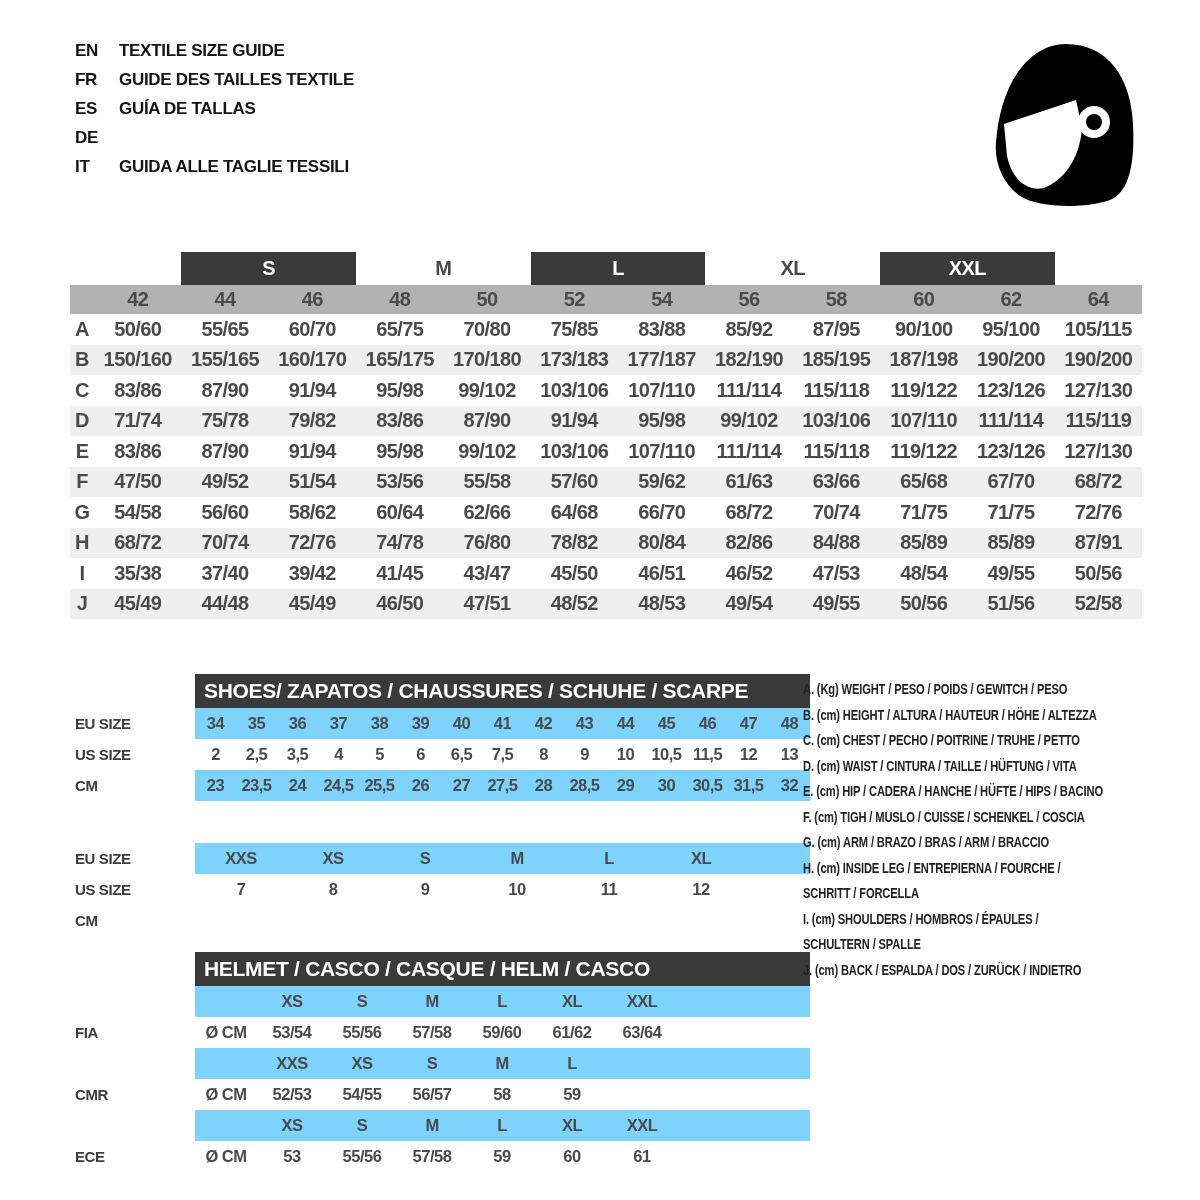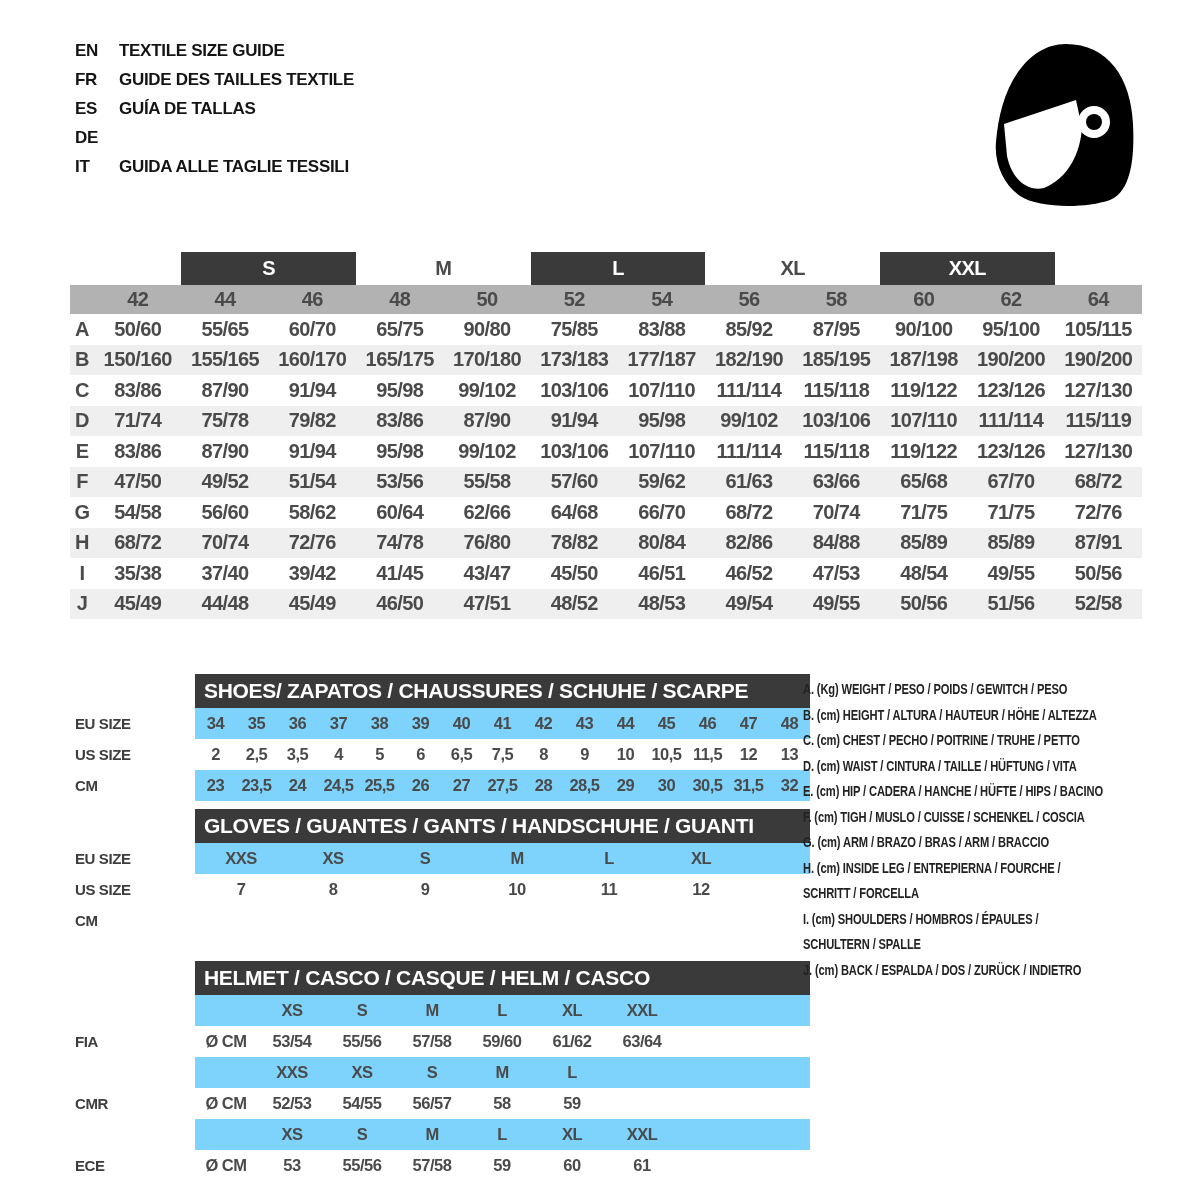--- a/index.html
+++ b/index.html
@@ -24,21 +24,21 @@
   .nums-row{height:29px;background:#b2b2b2;}
   .cell{display:flex;align-items:center;justify-content:center;letter-spacing:-0.6px;white-space:nowrap;}
   .mrow{height:30.5px;}
   .mrows .mrow:nth-child(even){background:#efefef;}
 
   
   .lower{position:absolute;left:75px;top:674px;width:715px;}
   .lrow{display:grid;grid-template-columns:100px 615px;height:31px;gap:20px;}
   .bar-row{height:34px;}
   .gap8{margin-top:8px;}
-  .gap12{margin-top:25px;}
+  .gap12{margin-top:16px;}
   .side-label{display:flex;align-items:center;font-size:15px;color:#3d3d3d;letter-spacing:-0.4px;}
   .bar{background:#3a3a3a;color:#fff;display:flex;align-items:center;font-size:21px;
        padding-left:9px;letter-spacing:-0.3px;white-space:nowrap;}
   .grid15{display:grid;grid-template-columns:repeat(15,1fr);}
   .grid6{display:grid;grid-template-columns:repeat(6,92px) 1fr;}
   .gridH{display:grid;grid-template-columns:62px repeat(6,70px) 1fr;}
   .lcell{display:flex;align-items:center;justify-content:center;font-size:16.5px;
          letter-spacing:-0.5px;white-space:nowrap;}
   .gray{background:#7dd3fc;}
 
@@ -126,21 +126,21 @@
         <span class="cell">64</span>
 
     </div>
     <div class="mrows">
       <div class="tgrid mrow">
         <span class="cell">A</span>
         <span class="cell">50/60</span>
           <span class="cell">55/65</span>
           <span class="cell">60/70</span>
           <span class="cell">65/75</span>
-          <span class="cell">90/80</span>
+          <span class="cell">70/80</span>
           <span class="cell">75/85</span>
           <span class="cell">83/88</span>
           <span class="cell">85/92</span>
           <span class="cell">87/95</span>
           <span class="cell">90/100</span>
           <span class="cell">95/100</span>
           <span class="cell">105/115</span>
       </div>
       <div class="tgrid mrow">
         <span class="cell">B</span>
@@ -342,21 +342,20 @@
           <span class="lcell">29</span>
           <span class="lcell">30</span>
           <span class="lcell">30,5</span>
           <span class="lcell">31,5</span>
           <span class="lcell">32</span>
       </div>
     </div>
 
     <div class="lrow bar-row gap8">
       <span class="side-label"></span>
-      <div class="bar">GLOVES / GUANTES / GANTS / HANDSCHUHE / GUANTI</div>
     </div>
     <div class="lrow">
       <span class="side-label">EU SIZE</span>
       <div class="grid6 gray">
         <span class="lcell">XXS</span>
           <span class="lcell">XS</span>
           <span class="lcell">S</span>
           <span class="lcell">M</span>
           <span class="lcell">L</span>
           <span class="lcell">XL</span>

